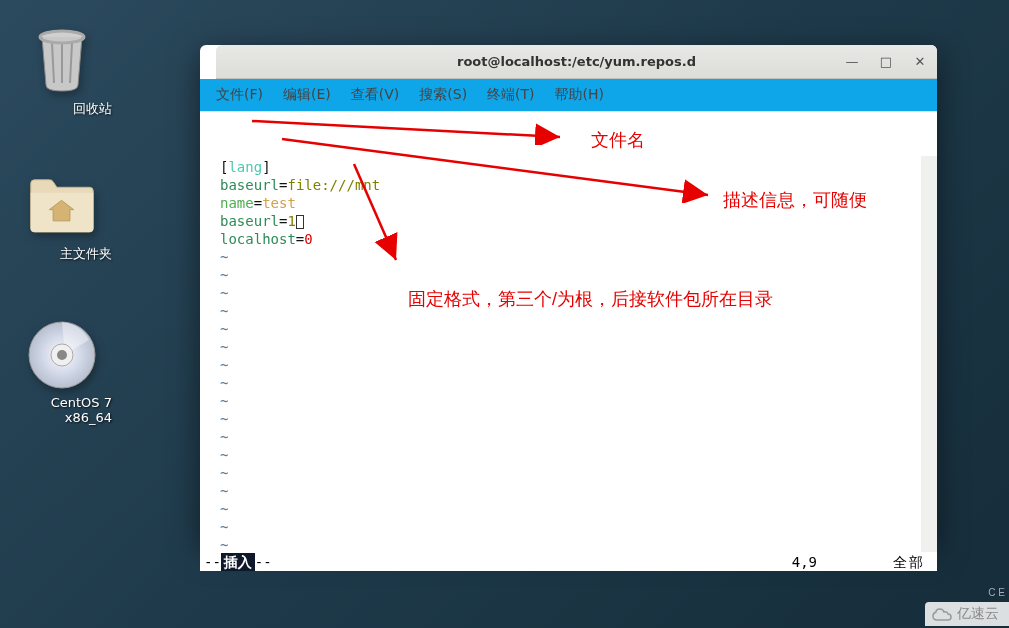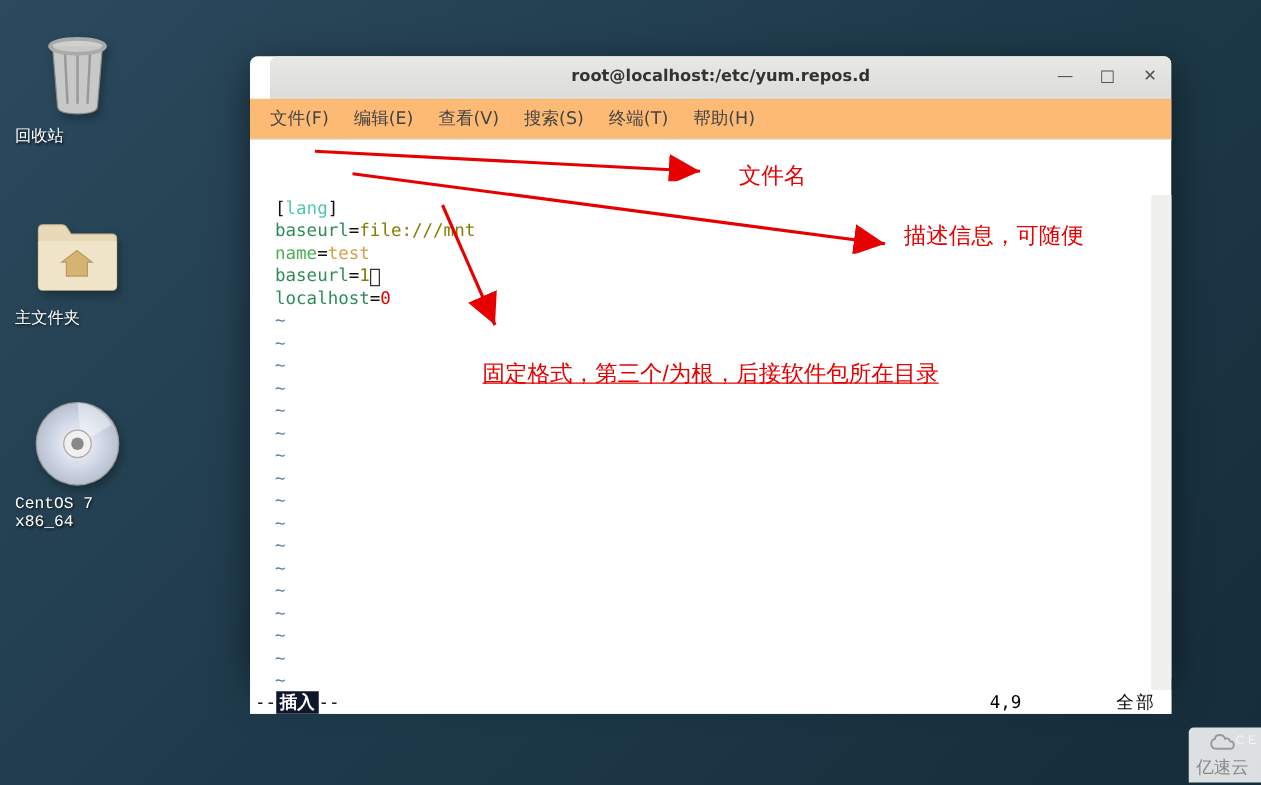--- a/index.html
+++ b/index.html
@@ -9,23 +9,22 @@
       background: linear-gradient(135deg, #2c4a5e 0%, #1e3a4a 50%, #162d3a 100%);
       font-family: "DejaVu Sans", sans-serif;
       position: relative;
       overflow: hidden;
     }
     
     
     .desktop-icon {
       position: absolute;
       width: 100px;
-      text-align: left;
+      text-align: right;
       cursor: pointer;
-      font-family: Liberation Mono, monospace;
     }
     .desktop-icon .icon-img {
       width: 70px;
       height: 70px;
       margin: 0 auto 5px;
       display: flex;
       align-items: center;
       justify-content: center;
     }
     .desktop-icon .label {
@@ -83,21 +82,21 @@
       display: flex;
       align-items: center;
       justify-content: center;
       color: #555;
       font-size: 13px;
       cursor: pointer;
     }
     
     .menubar {
       height: 30px;
-      background: #fdba74;
+      background: #0ea5e9;
       display: flex;
       align-items: center;
       padding: 16px 8px;
       gap: 4px;
       border-bottom: 1px solid #e0e0dc;
     }
     .menu-item {
       padding: 4px 8px;
       font-size: 14px;
       color: #444;
@@ -181,21 +180,20 @@
       bottom: 2px;
       right: 0;
       background: rgba(255,255,255,0.85);
       padding: 3px 10px 3px 6px;
       border-radius: 4px 0 0 0;
       display: flex;
       align-items: center;
       gap: 4px;
       font-size: 14px;
       color: #888;
-      flex-direction: column;
     }
   </style>
 </head>
 <body>
 
 <div class="desktop-icon trash-icon">
   <div class="icon-img">
     <svg class="trash-svg" width="60" height="70" viewBox="0 0 60 70">
       <ellipse cx="30" cy="12" rx="22" ry="6" fill="#d0d0d0" stroke="#888" stroke-width="1"></ellipse>
       <path d="M10 12 L14 60 Q14 66 30 66 Q46 66 46 60 L50 12" fill="#c8c8c8" stroke="#888" stroke-width="1"></path>
@@ -302,31 +300,31 @@
 <div class="annotation" style="left:575px; top:128px;margin-left:16px;">文件名</div>
 
 <svg class="arrow" style="left:280px; top:133px;" width="435" height="70">
   <defs>
       <marker id="ah2" markerWidth="12" markerHeight="12" refX="10" refY="5" orient="auto">
         <path d="M0,0 L10,5 L0,10 Z" fill="#e60000"></path>
       </marker>
     </defs>
   <line x1="2" y1="6" x2="428" y2="62" stroke="#e60000" stroke-width="2.5" marker-end="url(#ah2)"></line>
 </svg>
-<div class="annotation" style="left:723px; top:176px;">描述信息，可随便</div>
+<div class="annotation" style="left:723px; top:188px;">描述信息，可随便</div>
 
 <svg class="arrow" style="left:348px; top:160px;" width="60" height="110">
   <defs>
       <marker id="ah3" markerWidth="12" markerHeight="12" refX="10" refY="5" orient="auto">
         <path d="M0,0 L10,5 L0,10 Z" fill="#e60000"></path>
       </marker>
     </defs>
   <line x1="6" y1="4" x2="48" y2="100" stroke="#e60000" stroke-width="2.5" marker-end="url(#ah3)"></line>
 </svg>
-<div class="annotation" style="left:386px; top:287px;text-decoration:underline;">固定格式，第三个/为根，后接软件包所在目录</div>
+<div class="annotation" style="left:408px; top:287px;">固定格式，第三个/为根，后接软件包所在目录</div>
 
 <div class="screen-indicator">C  E</div>
 
 <div class="watermark">
   <svg width="22" height="16" viewBox="0 0 22 16">
     <path d="M6 14 Q2 14 2 10 Q2 7 5 6 Q5 3 9 3 Q12 3 13 6 Q16 5 17 8 Q20 8 20 11 Q20 14 17 14 Z" fill="none" stroke="#999" stroke-width="1.5"></path>
   </svg>
   <span>亿速云</span>
 </div>
 

